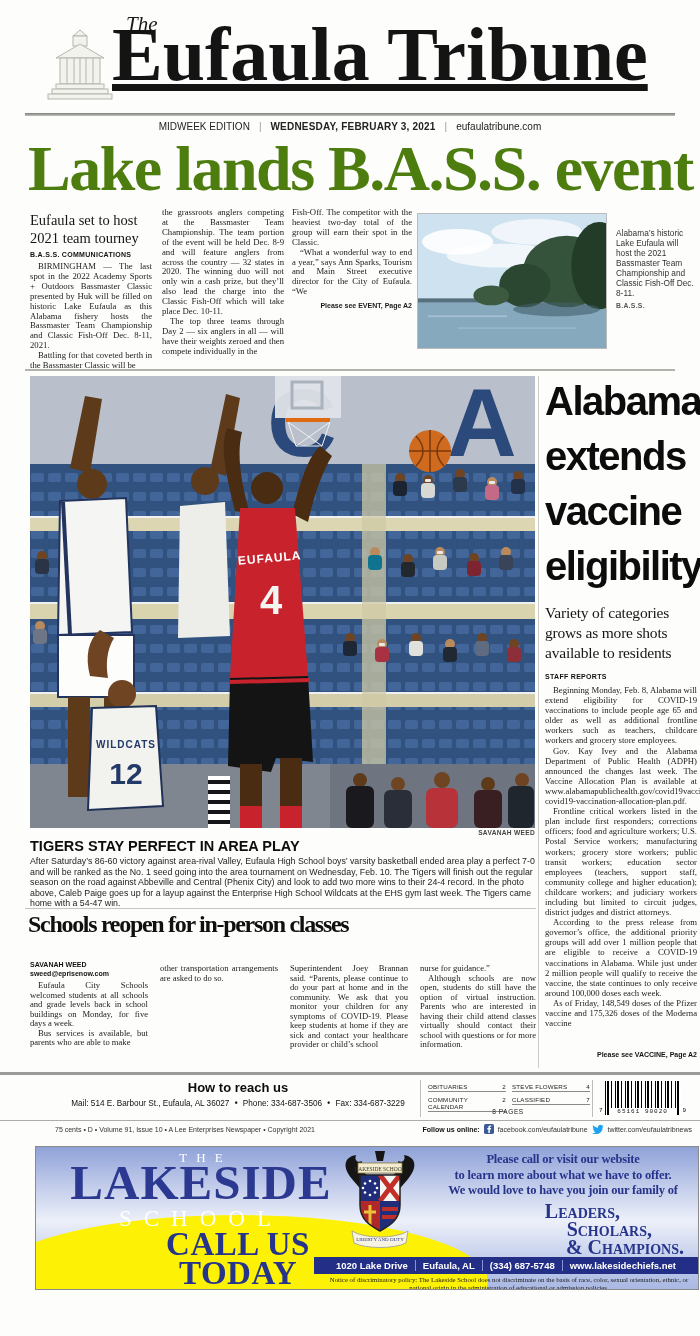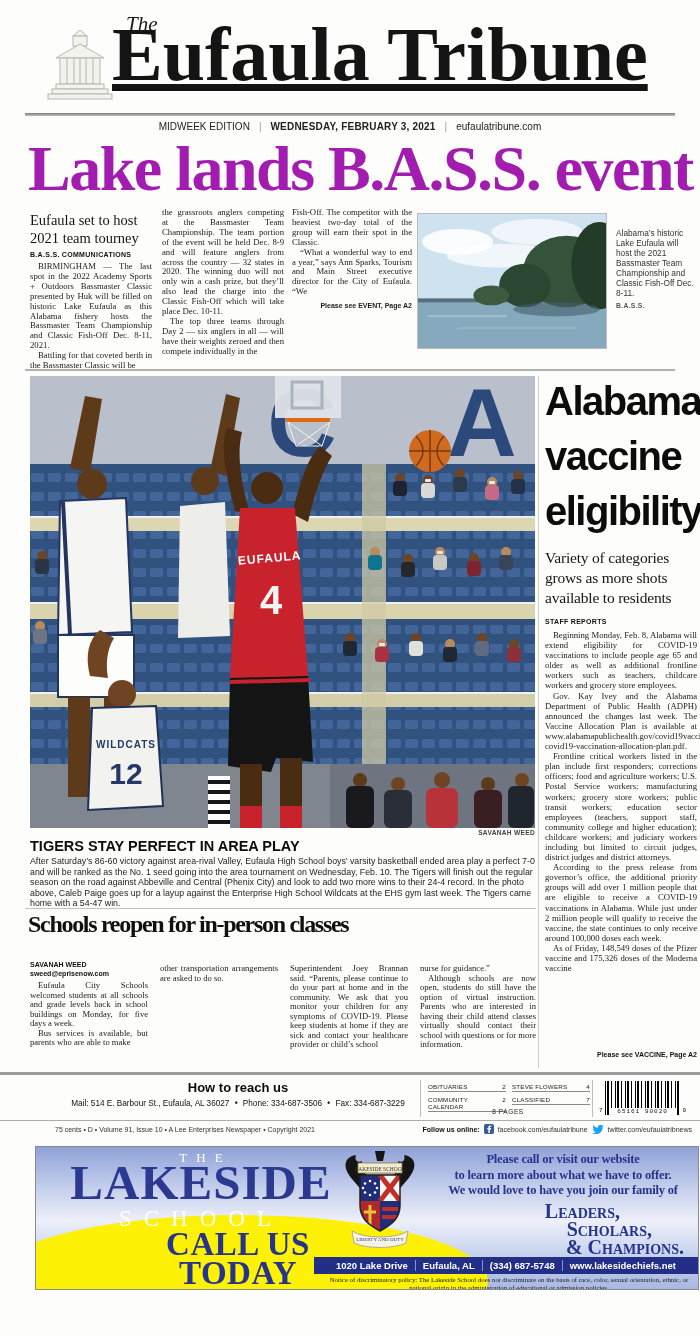--- a/index.html
+++ b/index.html
@@ -14,21 +14,21 @@
   #mast-title{left:112px;top:16px;width:580px;font-size:76px;line-height:76px;font-weight:bold;
               letter-spacing:0;white-space:nowrap;color:#141414;text-decoration:underline;}
   #mast-rule{left:25px;top:113px;width:650px;height:3px;background:linear-gradient(#7d7d7a,#c2c2bd);}
   #dateline{left:0;top:121px;width:700px;display:flex;justify-content:center;align-items:center;gap:9px;
             font-family:"Liberation Sans",sans-serif;font-size:10px;color:#222;}
   .dl-sep{color:#9a9a96;}
   #dl-date{font-weight:bold;letter-spacing:.2px;}
 
   
   #lead-hl{left:28px;top:139px;width:664px;font-size:64px;line-height:60px;font-weight:bold;
-           letter-spacing:-1.5px;white-space:nowrap;color:#a21caf;}
+           letter-spacing:-1.5px;white-space:nowrap;color:#4d7c0f;}
   #deck{left:30px;top:211px;width:126px;font-size:14.5px;line-height:18px;color:#141414;}
   #byline1{left:30px;top:251px;font-weight:bold;font-size:7px;letter-spacing:.3px;}
   .newscol{font-size:8.7px;line-height:9.9px;text-align:justify;color:#1b1b1b;}
   .newscol p{margin:0;text-indent:8px;}
   .newscol p.cont{text-indent:0;}
   #colA{left:30px;top:262px;width:122px;height:107px;overflow:hidden;}
   #colB{left:162px;top:208px;width:122px;height:161px;overflow:hidden;}
   #colC{left:292px;top:208px;width:120px;height:161px;overflow:hidden;}
   .jump{font-family:"Liberation Sans",sans-serif;font-weight:bold;font-size:7px;text-align:right;margin-top:4px;text-indent:0;}
   #lake-photo{left:417px;top:213px;width:190px;height:136px;border:1px solid #bbb;box-sizing:border-box;}
@@ -322,20 +322,21 @@
   </svg>
   <div class="abs" id="bb-credit">SAVANAH WEED</div>
   <div class="abs" id="tigers-hl">TIGERS STAY PERFECT IN AREA PLAY</div>
   <div class="abs" id="tigers-cap">After Saturday’s 86-60 victory against area-rival Valley, Eufaula High School boys’ varsity basketball ended area play a perfect 7-0 and will be ranked as the No. 1 seed going into the area tournament on Wednesday, Feb. 10. The Tigers will finish out the regular season on the road against Abbeville and Central (Phenix City) and look to add two more wins to their 24-4 record. In the photo above, Caleb Paige goes up for a layup against the Enterprise High School Wildcats at the EHS gym last week. The Tigers came home with a 54-47 win.</div>
 
   <div class="abs" id="rule-b"></div>
 
   <div class="abs" id="vrail">
     <div class="v-hl">
       <div>Alabama</div>
+      <div>extends</div>
       <div>vaccine</div>
       <div>eligibility</div>
     </div>
     <div class="v-sub">Variety of categories grows as more shots available to residents</div>
     <div class="v-byline">STAFF REPORTS</div>
     <div class="v-body">
       <p class="first">Beginning Monday, Feb. 8, Alabama will extend eligibility for COVID-19 vaccinations to include people age 65 and older as well as additional frontline workers such as teachers, childcare workers and grocery store employees.</p>
       <p>Gov. Kay Ivey and the Alabama Department of Public Health (ADPH) announced the changes last week. The Vaccine Allocation Plan is available at www.alabamapublichealth.gov/covid19vaccine/assets/adph-covid19-vaccination-allocation-plan.pdf.</p>
       <p>Frontline critical workers listed in the plan include first responders; corrections officers; food and agriculture workers; U.S. Postal Service workers; manufacturing workers; grocery store workers; public transit workers; education sector employees (teachers, support staff, community college and higher education); childcare workers; and judiciary workers including but limited to circuit judges, district judges and district attorneys.</p>
       <p>According to the press release from governor’s office, the additional priority groups will add over 1 million people that are eligible to receive a COVID-19 vaccinations in Alabama. While just under 2 million people will qualify to receive the vaccine, the state continues to only receive around 100,000 doses each week.</p>

